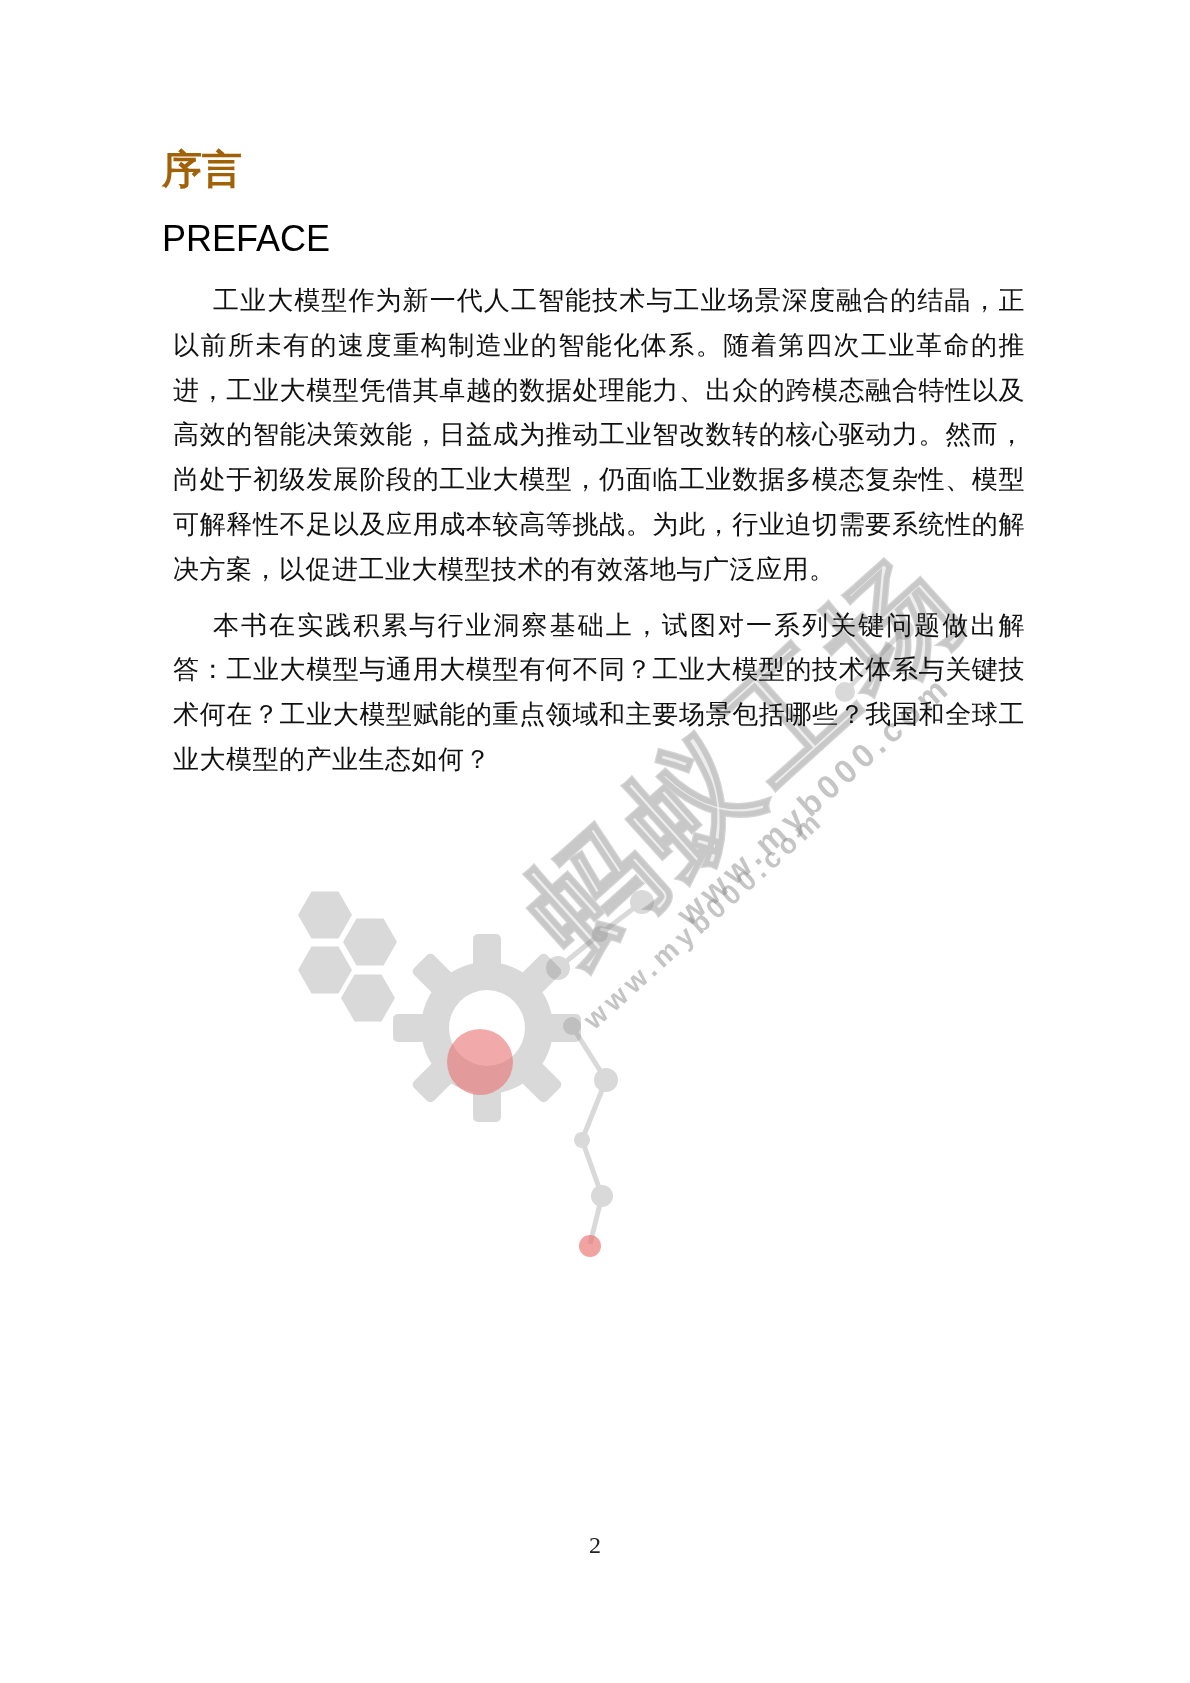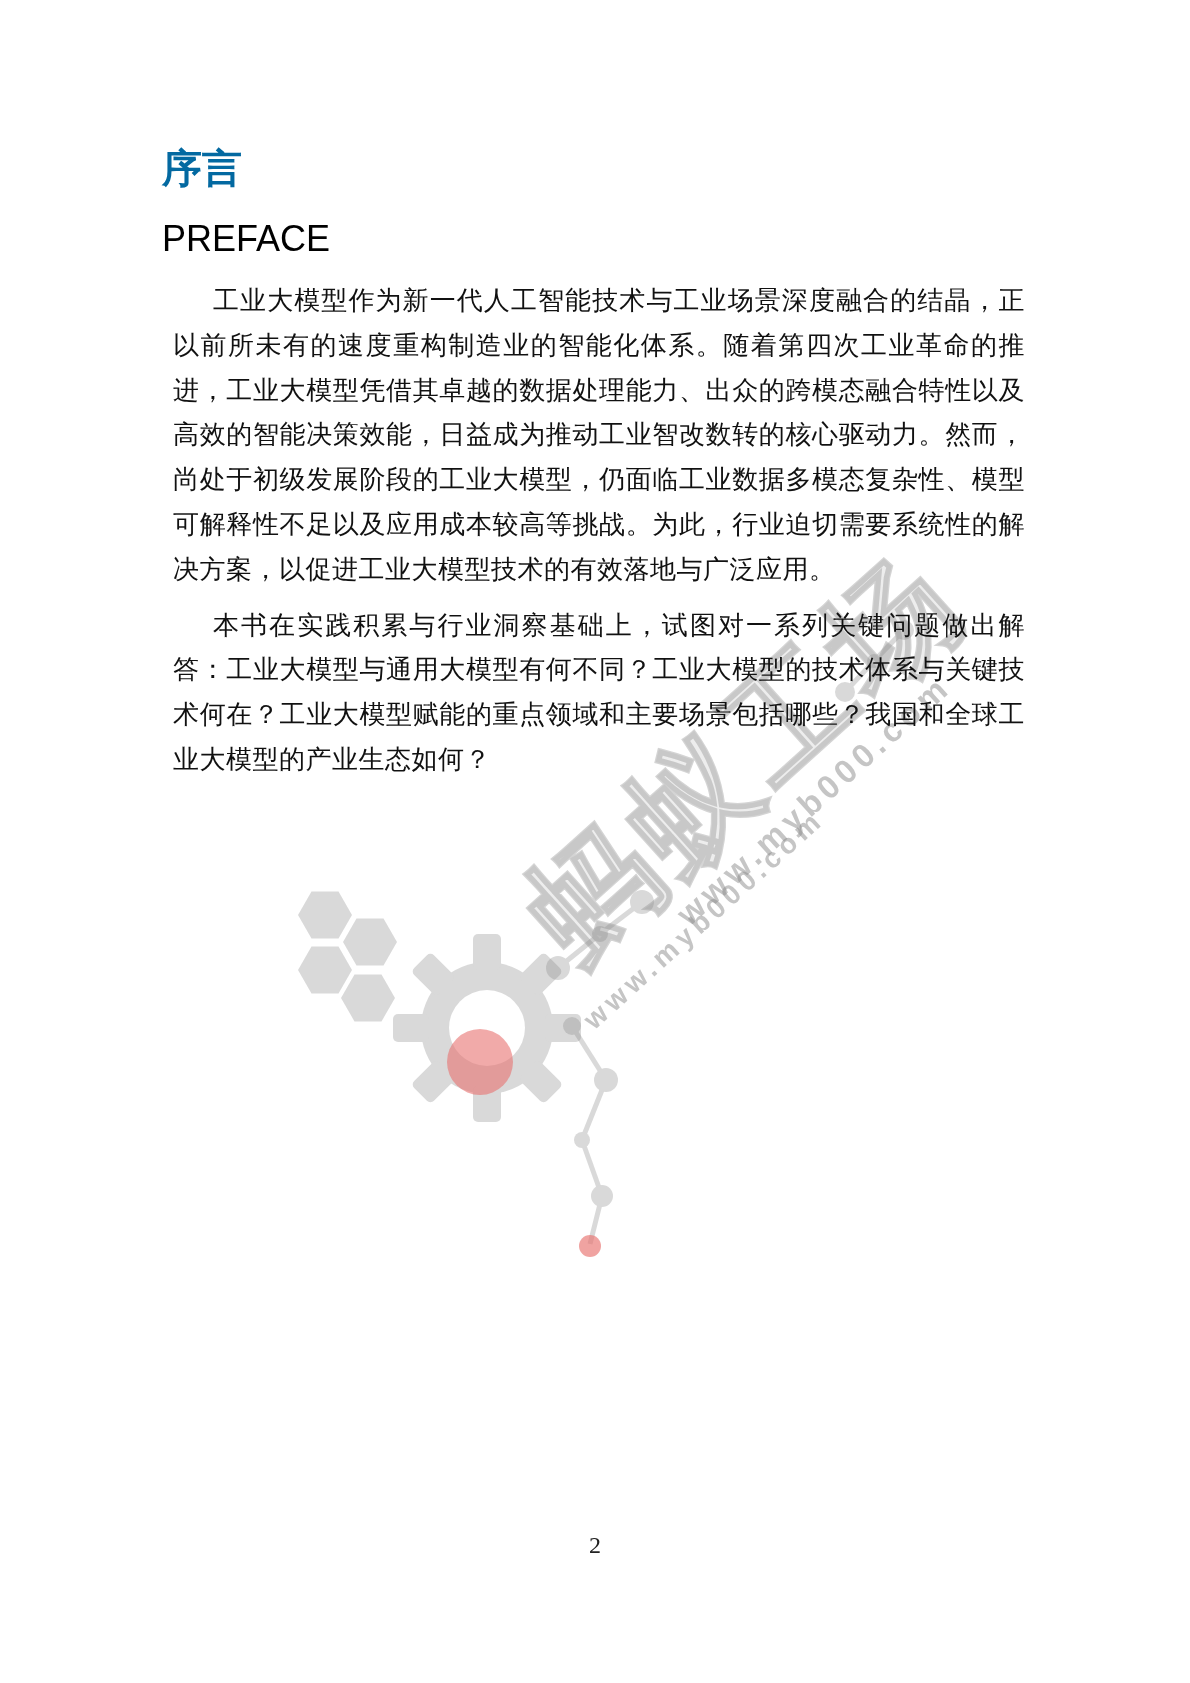--- a/index.html
+++ b/index.html
@@ -1,22 +1,22 @@
 <!DOCTYPE html>
 <html lang="zh"><head>
 <meta charset="utf-8">
 <style>
   html,body { margin:0; padding:0; background:#ffffff; }
   .page {
     position:relative; width:1190px; height:1683px; background:#ffffff;
     overflow:hidden; font-family:"Liberation Serif","DejaVu Serif",serif; color:#111;
   }
   .content { position:absolute; left:162px; top:145px; width:874px; z-index:2; }
-  .doc-title   { font-family:Liberation Serif, serif; font-weight:700;
-                 font-size:40px; line-height:48px; color:#0369a1; margin:0; }
+  .doc-title   { font-family:Liberation Sans, sans-serif; font-weight:700;
+                 font-size:40px; line-height:48px; color:#a16207; margin:0; }
   .doc-subtitle{ font-family:"Liberation Sans","DejaVu Sans",sans-serif; font-weight:400;
                  font-size:36px; line-height:44px; color:#000; margin:24px 0 0 0; }
   .body-block { margin-top:18px; }
   .para {
     font-size:26px; line-height:44.8px; text-align:justify; margin:11px;
     text-indent:40px; letter-spacing:0.5px;
   }
   .para .lead { font-family:"Liberation Sans","DejaVu Sans",sans-serif; font-weight:700; }
   .page-number {
     position:absolute; left:0; width:100%; top:1532px; text-align:center;

